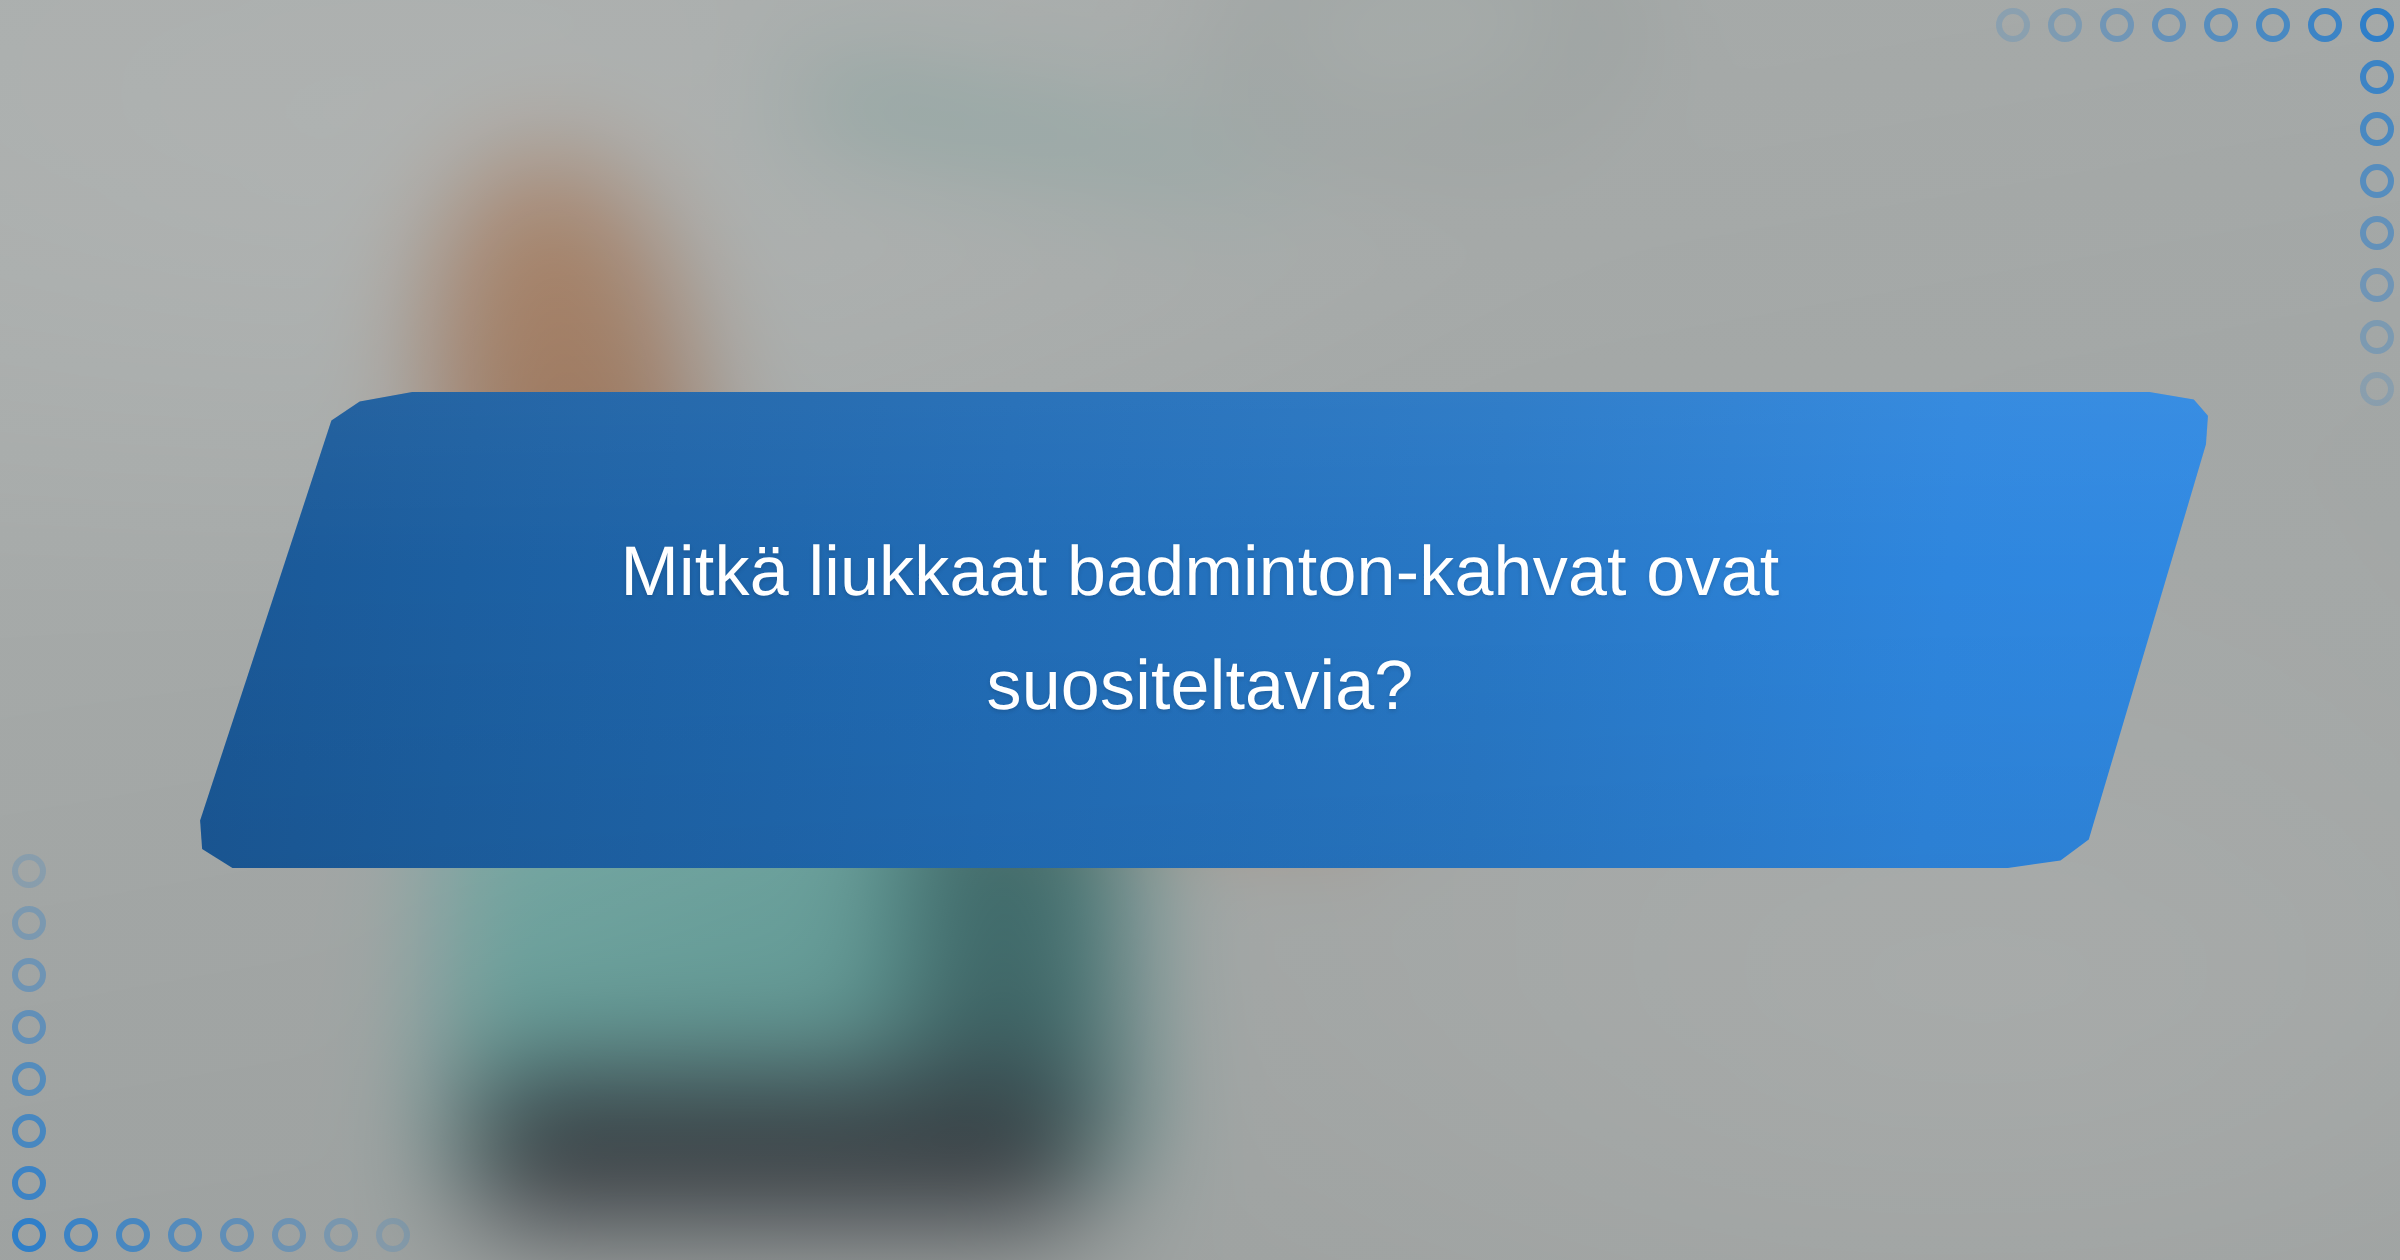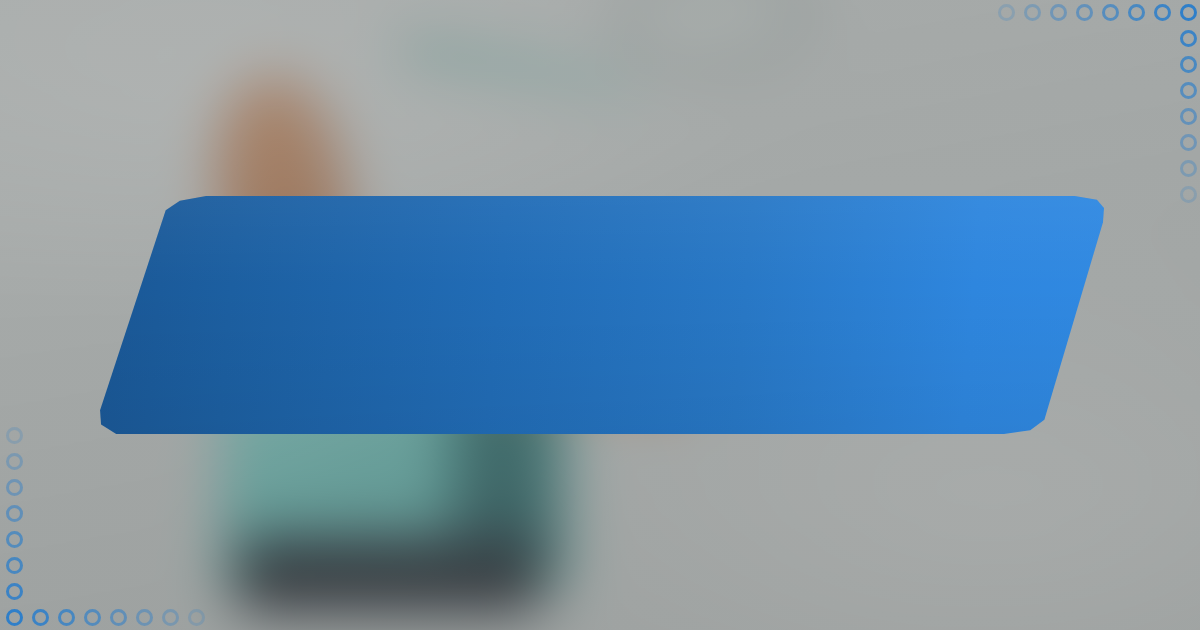--- a/index.html
+++ b/index.html
@@ -225,15 +225,16 @@
       <span class="dot" style="left: 6px; top: 142px; border-color: rgb(47, 127, 201); opacity: 0.777;"></span>
       <span class="dot" style="left: 6px; top: 116px; border-color: rgb(47, 127, 201); opacity: 0.666;"></span>
       <span class="dot" style="left: 6px; top: 90px; border-color: rgb(47, 127, 201); opacity: 0.554;"></span>
       <span class="dot" style="left: 6px; top: 64px; border-color: rgb(47, 127, 201); opacity: 0.443;"></span>
       <span class="dot" style="left: 6px; top: 38px; border-color: rgb(47, 127, 201); opacity: 0.331;"></span>
       <span class="dot" style="left: 6px; top: 12px; border-color: rgb(47, 127, 201); opacity: 0.22;"></span>
     </div>
 
   <div class="banner-wrap">
     <div class="banner-shape"></div>
+    <div class="banner-text">Mitkä liukkaat badminton-kahvat ovat suositeltavia?</div>
   </div>
 
 </div>
 
 </body></html>

